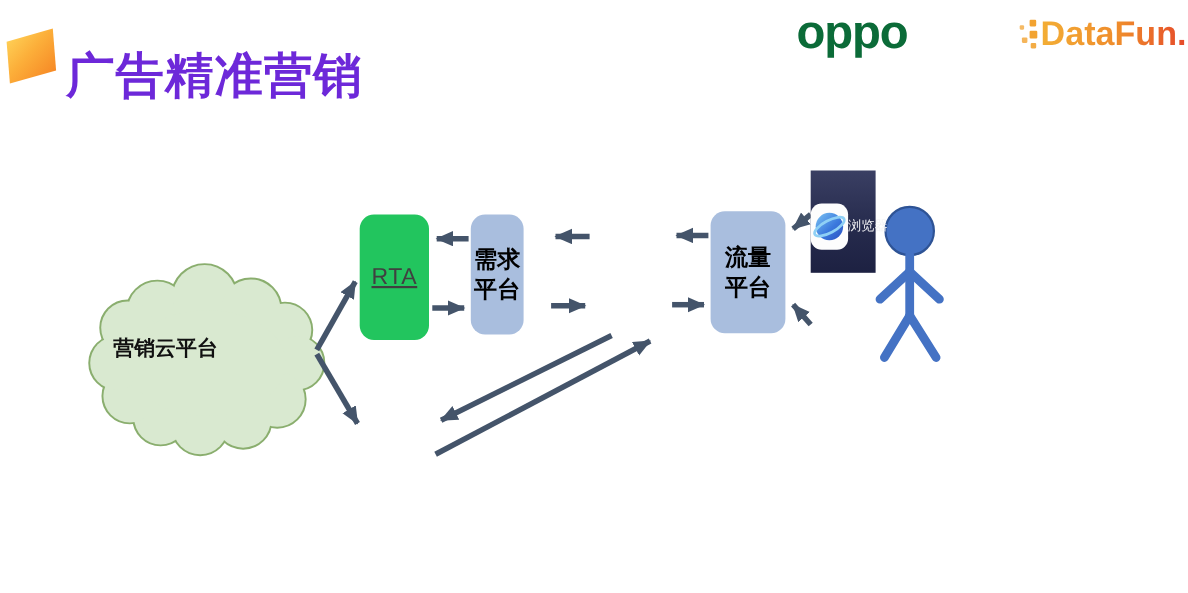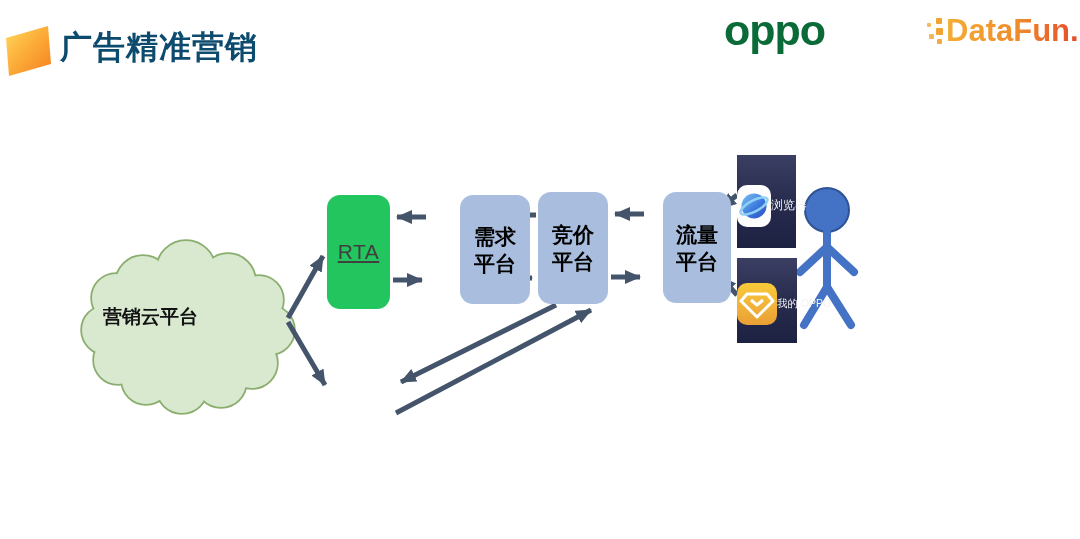--- a/index.html
+++ b/index.html
@@ -3,22 +3,22 @@
 <meta charset="utf-8">
 <style>
   html,body{margin:0;padding:0;background:#ffffff;}
   .slide{
     position:relative;width:1080px;height:539px;background:#ffffff;
     font-family:"Liberation Sans","DejaVu Sans",sans-serif;overflow:hidden;
   }
   .abs{position:absolute;}
   
   .page-title{
-    position:absolute;left:60px;top:26px;margin:0;
-    font-size:32px;font-weight:600;color:#0c4a6e;letter-spacing:1px;
+    position:absolute;left:60px;top:40px;margin:0;
+    font-size:44px;font-weight:600;color:#6d28d9;letter-spacing:1px;
   }
   
   .oppo-logo{
     position:absolute;left:724px;top:4px;width:110px;height:52px;
     font-size:43px;font-weight:700;color:#0b6b38;letter-spacing:-1px;line-height:52px;
     text-align:left;
   }
   .andes-logo{
     position:absolute;left:850px;top:8px;width:70px;
     display:flex;flex-direction:column;align-items:center;
@@ -157,29 +157,26 @@
         <line x1="827" y1="287" x2="804" y2="325"></line>
         <line x1="827" y1="287" x2="851" y2="325"></line>
       </g>
     </g>
   </svg>
 
   <div class="cloud-label">营销云平台</div>
 
   <div class="node light" style="left:327px;top:195px;width:63px;height:114px;">RTA</div>
 
-  <div class="node blue" style="left:428px;top:195px;width:70px;height:109px;margin-left:32px;">
+  <div class="node blue" style="left:428px;top:195px;width:48px;height:109px;">
     <div class="wrap2">需求平台</div>
   </div>
 
-  <div class="node blue" style="left:538px;top:192px;width:70px;height:112px;">
-    <div class="wrap2">竞价平台</div>
-  </div>
 
-  <div class="node blue" style="left:646px;top:192px;width:68px;height:111px;margin-left:17px;">
+  <div class="node blue" style="left:646px;top:192px;width:68px;height:111px;">
     <div class="wrap2">流量平台</div>
   </div>
 
 
   <div class="tile" style="left:737px;top:155px;width:59px;height:93px;">
     <div class="tile-icon white">
       <svg width="34" height="34">
         <defs>
           <linearGradient id="bg1" x1="0" y1="0" x2="1" y2="1">
             <stop offset="0" stop-color="#7cc4f2"></stop>
@@ -187,25 +184,14 @@
             <stop offset="1" stop-color="#2a4fc0"></stop>
           </linearGradient>
         </defs>
         <circle cx="17" cy="17" r="12.5" fill="url(#bg1)"></circle>
         <ellipse cx="17" cy="17" rx="15" ry="5.5" fill="none" stroke="#8fd0f5" stroke-width="2.5" transform="rotate(-28 17 17)"></ellipse>
       </svg>
     </div>
     <div class="tile-label">浏览器</div>
   </div>
 
-  <div class="tile" style="left:737px;top:258px;width:60px;height:85px;">
-    <div class="tile-icon gold" style="margin-top:6px;">
-      <svg width="40" height="36">
-        <g fill="none" stroke="#ffffff" stroke-width="3" stroke-linejoin="round">
-          <path d="M10,8 L30,8 L36,15 L20,31 L4,15 Z"></path>
-          <path d="M14,14 L20,19 L26,14"></path>
-        </g>
-      </svg>
-    </div>
-    <div class="tile-label small">我的 OPPO</div>
-  </div>
 
 </div>
 
 </body></html>

